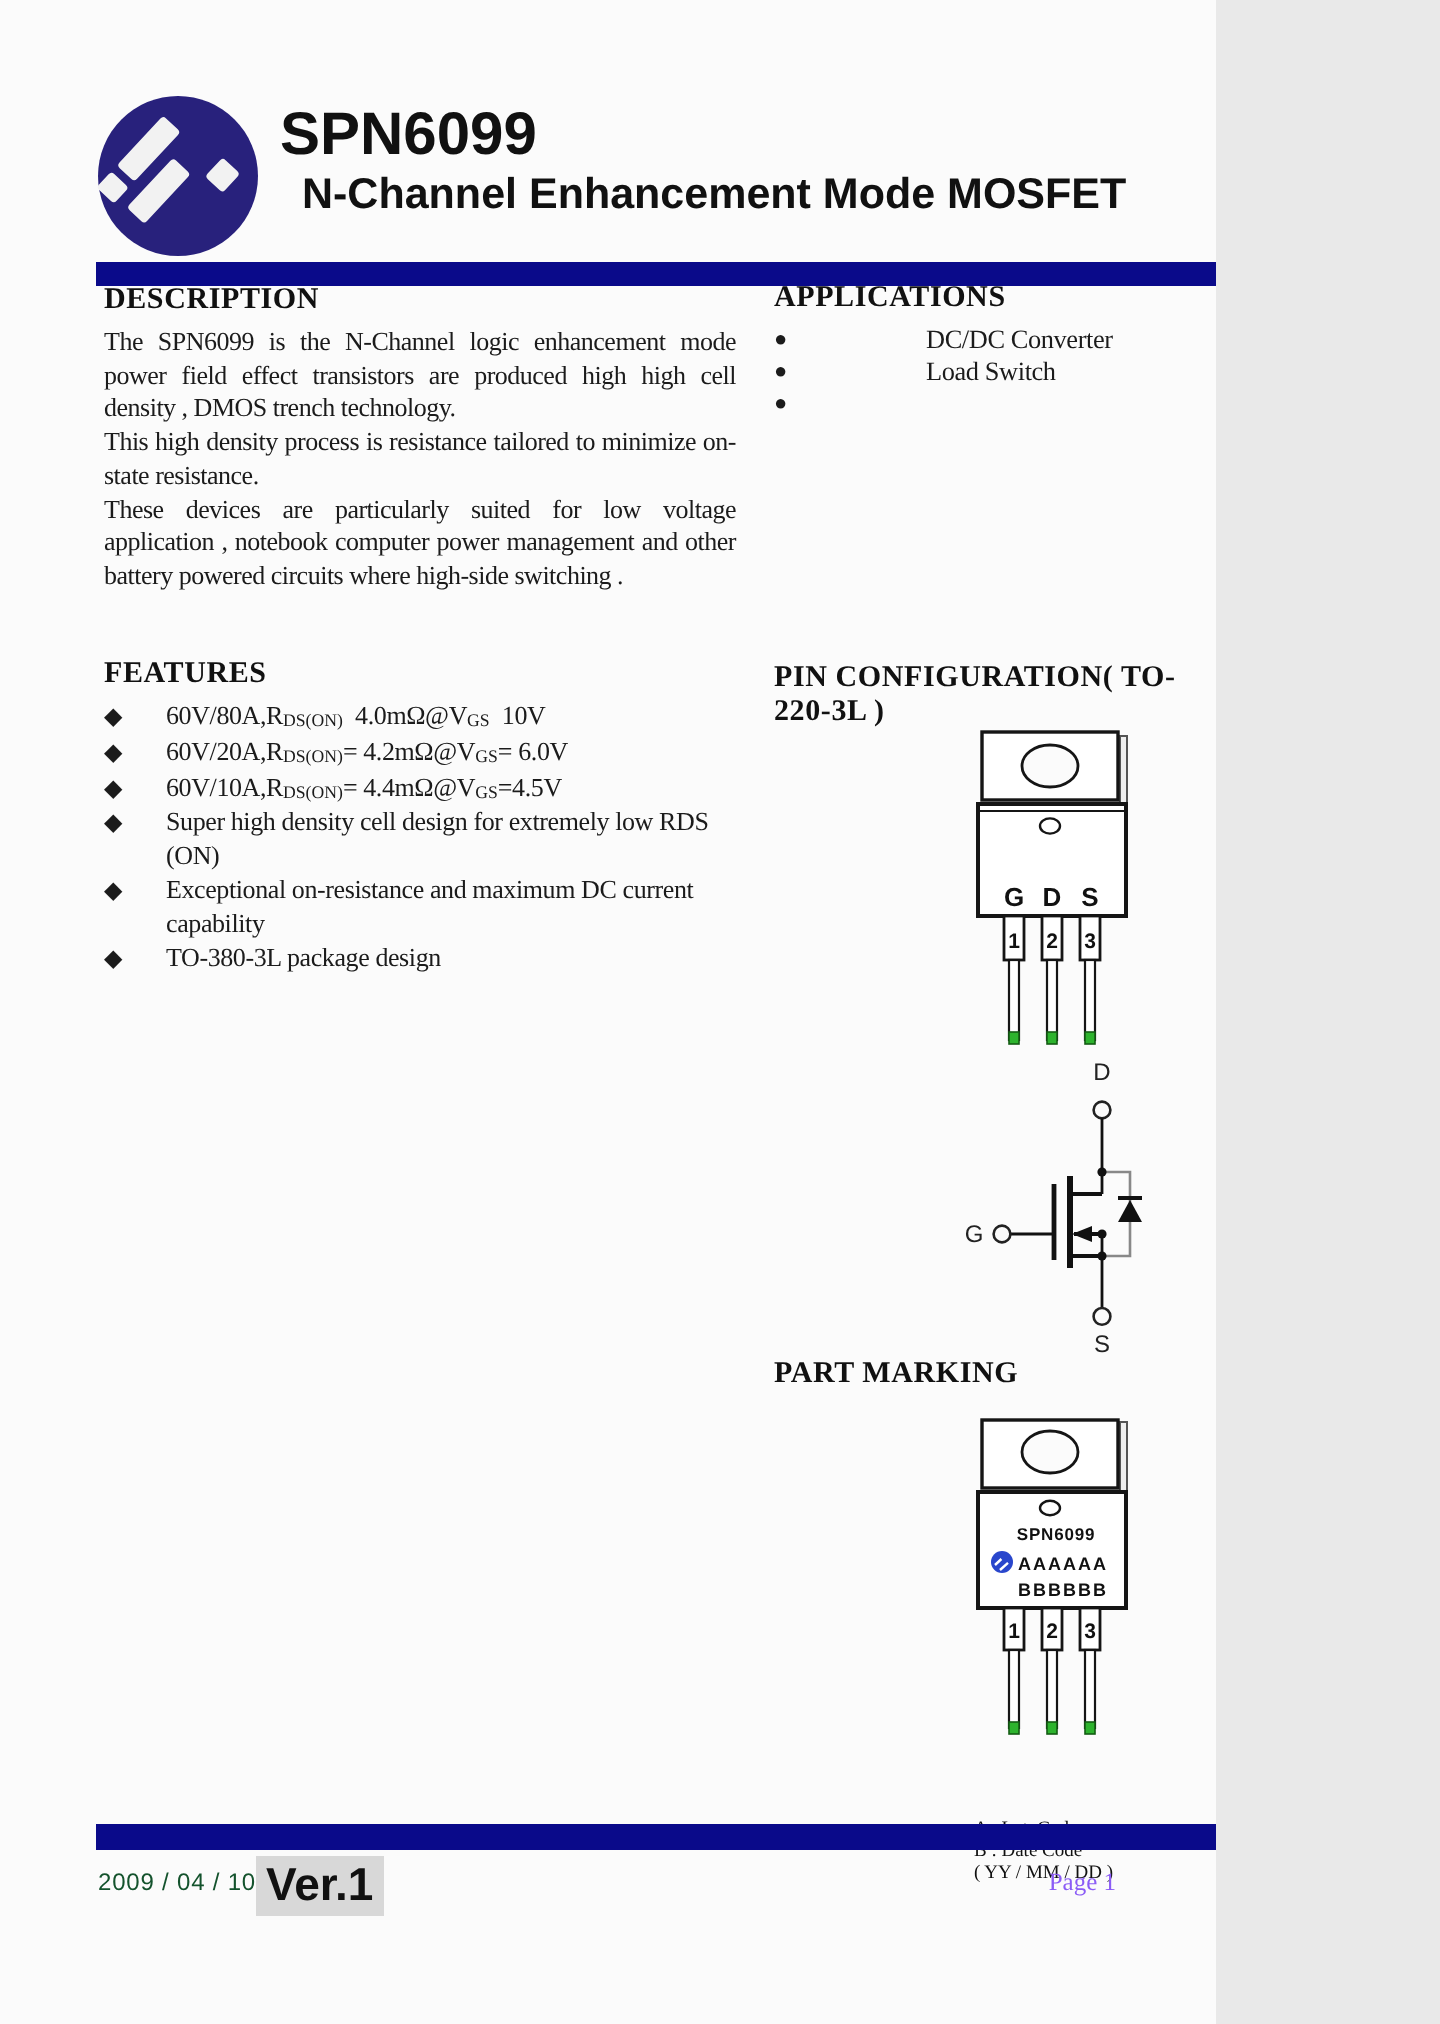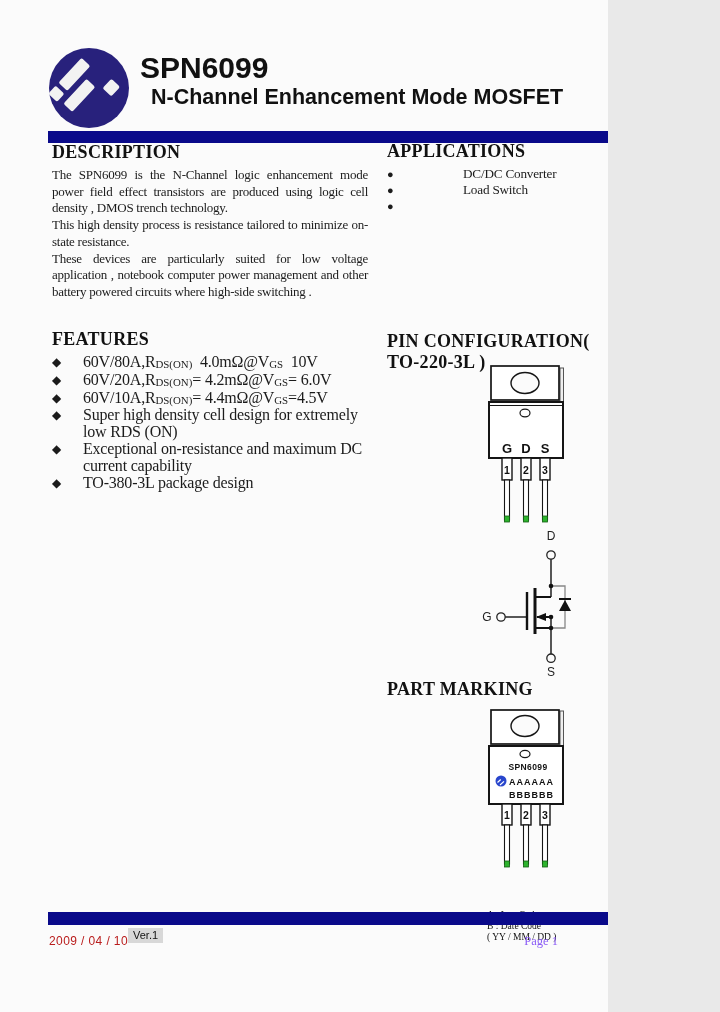--- a/index.html
+++ b/index.html
@@ -10,54 +10,54 @@
   .logo{position:absolute;left:47px;top:46px;width:84px;height:84px;}
   .hdr-title{position:absolute;left:140px;top:53px;font-family:"Liberation Sans",sans-serif;
              font-weight:bold;font-size:30px;line-height:1;color:#111;}
   .hdr-sub{position:absolute;left:140px;top:87px;font-family:"Liberation Sans",sans-serif;
            font-weight:bold;font-size:21.5px;line-height:1;color:#111;margin-left:11px;}
   .navy-bar{position:absolute;left:48px;width:624px;background:#0a0a8a;}
   .bar-top{top:131px;height:12px;}
   .bar-bottom{top:912px;height:13px;}
 
   
-  .sec-h{font-weight:bold;font-size:18px;letter-spacing:.3px;margin:0 0 4px 0;color:#111;font-family:Liberation Serif, serif;}
+  .sec-h{font-weight:bold;font-size:15px;letter-spacing:.3px;margin:0 0 4px 0;color:#111;font-family:Liberation Serif, serif;}
 
   
   .col-desc{position:absolute;left:52px;top:142px;width:316px;}
   .desc-p{margin:0;font-size:13px;line-height:16.7px;text-align:justify;letter-spacing:-0.25px;}
 
   
   .col-apps{position:absolute;left:387px;top:141px;width:286px;}
   .app-row{display:flex;align-items:flex-start;line-height:16.2px;}
   .app-bullet{width:28px;font-size:11px;line-height:16.2px;flex:none;}
   .app-text{font-size:13.2px;letter-spacing:-0.2px;margin-left:48px;}
 
   
   .features{position:absolute;left:52px;top:329px;width:322px;}
   .feat-row{display:flex;align-items:flex-start;line-height:16.8px;}
   .feat-bullet{width:31px;font-size:12px;line-height:16.8px;flex:none;}
-  .feat-text{font-size:16px;letter-spacing:-0.2px;white-space:pre-wrap;flex:1;}
+  .feat-text{font-size:13px;letter-spacing:-0.2px;white-space:pre-wrap;flex:1;}
   .sub{font-size:0.68em;position:relative;top:1px;letter-spacing:0;}
 
   
   .h-pincfg{position:absolute;left:387px;top:331px;}
   .h-marking{position:absolute;left:387px;top:679px;}
   .svg-abs{position:absolute;}
 
   
   .mark-legend{position:absolute;left:487px;top:877px;
                font-family:Liberation Serif, serif;font-size:9.5px;line-height:11px;
                white-space:pre;color:#111;}
 
   
   .ft-date{position:absolute;left:49px;top:934px;font-family:"Liberation Sans",sans-serif;
-           font-size:12px;color:#b91c1c;letter-spacing:.4px;}
+           font-size:12px;color:#14532d;letter-spacing:.4px;}
   .ft-ver{position:absolute;left:128px;top:928px;font-family:"Liberation Sans",sans-serif;
-          font-weight:normal;font-size:11px;color:#111;background:#d8d8d8;padding:1px 5px 2px 5px;}
+          font-weight:bold;font-size:23px;color:#111;background:#d8d8d8;padding:1px 5px 2px 5px;}
   .ft-page{position:absolute;right:50px;top:934px;font-family:Liberation Serif, serif;
            font-size:12.5px;color:#8b5cf6;}
 
   svg text{font-family:"Liberation Sans",sans-serif;}
   .pkg-line{stroke:#151515;fill:none;}
 </style>
 </head>
 <body>
 
 <div class="page">
@@ -74,21 +74,21 @@
 
   <div class="hdr-title">SPN6099</div>
   <div class="hdr-sub">N-Channel Enhancement Mode MOSFET</div>
 
   <div class="navy-bar bar-top"></div>
 
   <div class="col-desc">
     <div class="sec-h">DESCRIPTION</div>
     <div>
 
-    <p class="desc-p">The SPN6099 is the N-Channel logic enhancement mode power field effect transistors are produced using logic cell density , DMOS trench technology.</p>
+    <p class="desc-p">The SPN6099 is the N-Channel logic enhancement mode power field effect transistors are produced high high cell density , DMOS trench technology.</p>
         <p class="desc-p">This high density process is resistance tailored to minimize on-state resistance.</p>
         <p class="desc-p">These devices are particularly suited for low voltage application , notebook computer power management and other battery powered circuits where high-side switching .</p>
       </div>
   </div>
 
   <div class="col-apps">
     <div class="sec-h">APPLICATIONS</div>
     <div>
 
         <div class="app-row">

